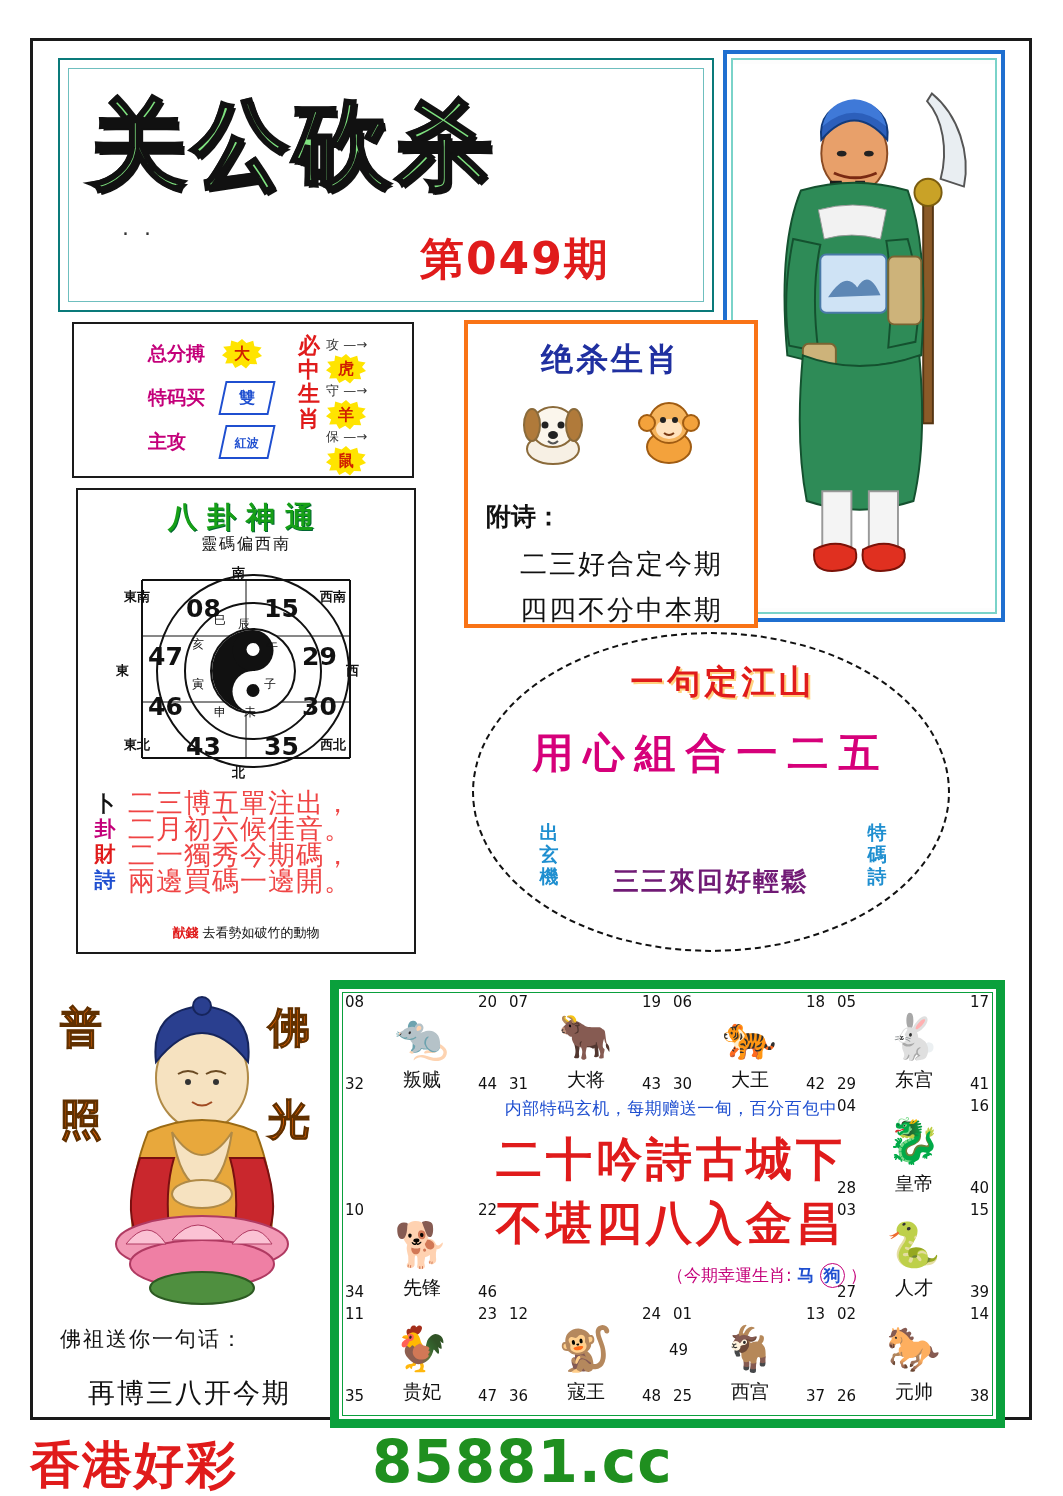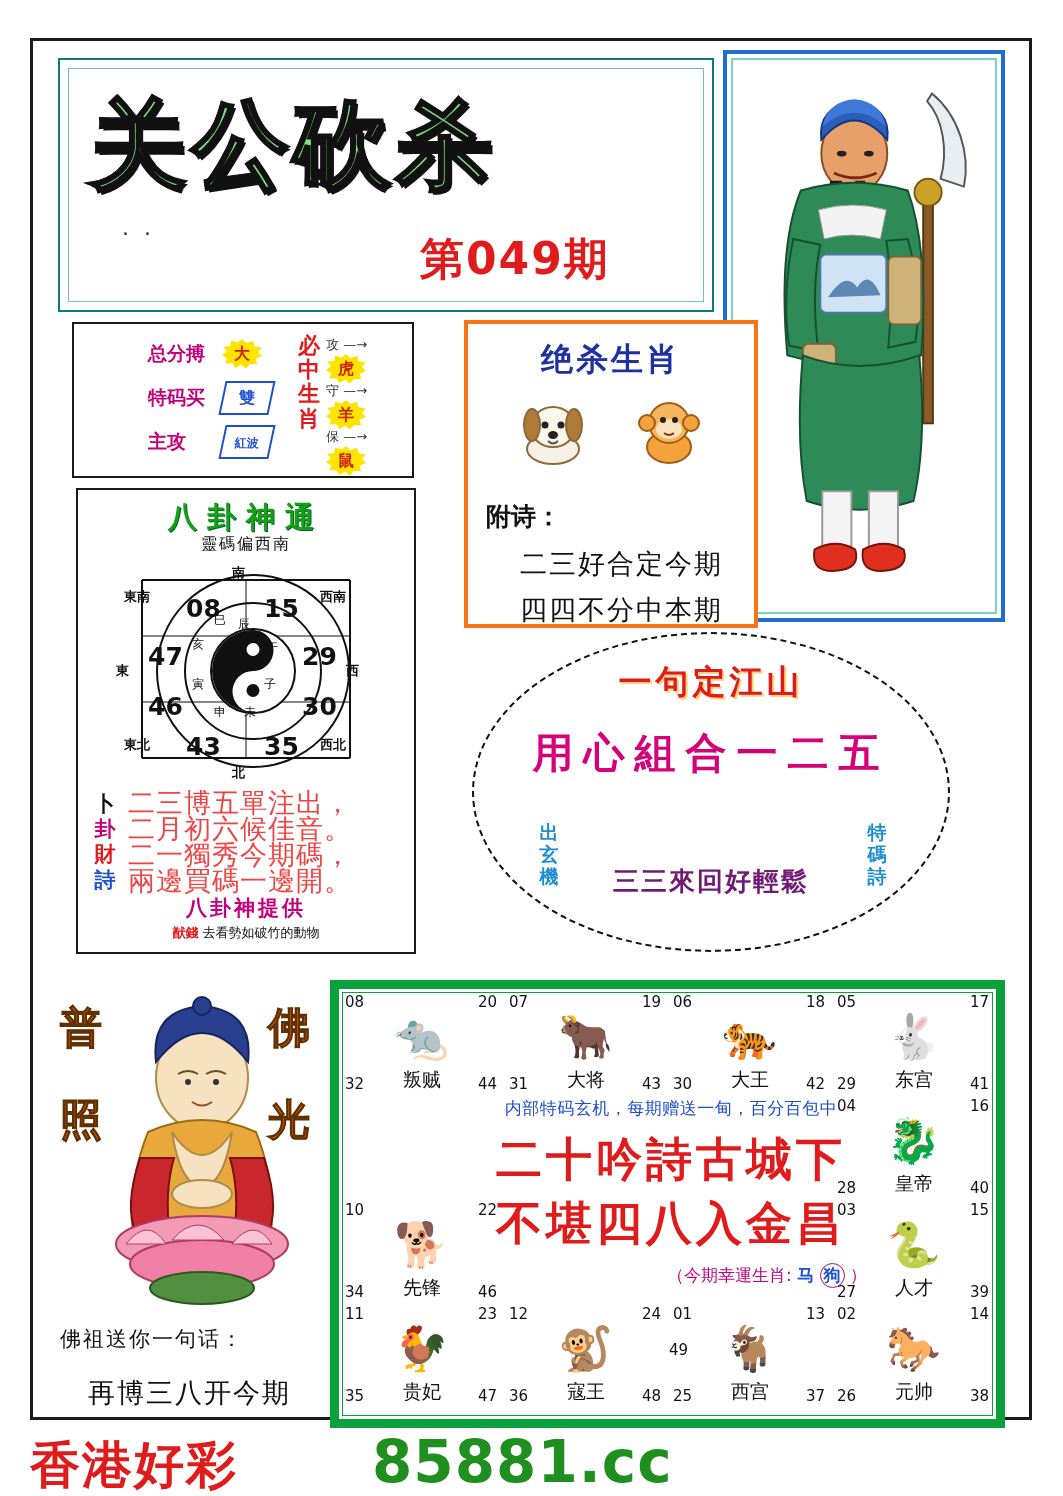--- a/index.html
+++ b/index.html
@@ -65,21 +65,21 @@
   .wbranch{position:absolute;font-size:12px;color:#111;}
   .bg-poem{position:absolute;left:14px;top:300px;width:310px;height:104px;}
   .bg-poem-label{position:absolute;left:0;top:2px;width:26px;font-size:21px;font-weight:bold;line-height:1.2;text-align:center;}
   .bg-poem-lines{position:absolute;left:36px;top:0;font-size:27px;line-height:26px;color:#ef4444;letter-spacing:1px;}
   .bg-foot1{position:absolute;left:0;top:404px;width:100%;text-align:center;font-size:21px;font-weight:bold;color:#c4007a;letter-spacing:3px;}
   .bg-foot2{position:absolute;left:0;top:434px;width:100%;text-align:center;font-size:13px;color:#111;}
   .bg-foot2 .red{color:#e01b1b;font-weight:bold;}
 
   
   .jd-box{position:absolute;left:472px;top:632px;width:474px;height:316px;border:2px dashed #111;border-radius:50%;background:#fff;}
-  .jd-title{position:absolute;left:0;top:26px;width:100%;text-align:center;font-size:33px;font-weight:bold;color:#e01b1b;letter-spacing:4px;
+  .jd-title{position:absolute;left:12px;top:26px;width:100%;text-align:center;font-size:33px;font-weight:bold;color:#e01b1b;letter-spacing:4px;
     text-shadow:2px 2px 0 #ffd27f;}
   .jd-main{position:absolute;left:0;top:92px;width:100%;text-align:center;font-size:41px;font-weight:bold;color:#d6007a;letter-spacing:10px;}
   .jd-l{position:absolute;left:62px;top:188px;width:26px;font-size:19px;font-weight:bold;color:#1f8fd0;line-height:1.15;text-align:center;}
   .jd-r{position:absolute;right:58px;top:188px;width:26px;font-size:19px;font-weight:bold;color:#1f8fd0;line-height:1.15;text-align:center;margin-left:8px;}
   .jd-c1{position:absolute;left:0;top:186px;width:100%;text-align:center;font-size:26px;font-weight:bold;color:#0a7a2a;letter-spacing:2px;}
   .jd-c2{position:absolute;left:0;top:230px;width:100%;text-align:center;font-size:26px;font-weight:bold;color:#701a75;letter-spacing:2px;}
 
   
   .bd-l1{position:absolute;left:60px;top:1000px;font-size:42px;font-weight:bold;color:#e06000;-webkit-text-stroke:1px #603000;}
   .bd-l2{position:absolute;left:60px;top:1092px;font-size:42px;font-weight:bold;color:#e06000;-webkit-text-stroke:1px #603000;}
@@ -281,21 +281,20 @@
       <div class="bg-poem-label">
         <span style="color:#111;">卜</span><br><span style="color:#c4007a;">卦</span><br><span style="color:#e01b1b;">財</span><br><span style="color:#1f4fd0;">詩</span>
       </div>
       <div class="bg-poem-lines">
         <div>二三博五單注出，</div>
         <div>二月初六候佳音。</div>
         <div>二一獨秀今期碼，</div>
         <div>兩邊買碼一邊開。</div>
       </div>
     </div>
-    <div class="bg-foot1">八卦神提供</div>
     <div class="bg-foot2">
       <span class="red">猷錢</span>
       <span>去看勢如破竹的動物</span>
     </div>
   </div>
 
   <div class="jd-box">
     <div class="jd-title">一句定江山</div>
     <div class="jd-main">用心組合一二五</div>
     <div class="jd-l">出玄機</div>

